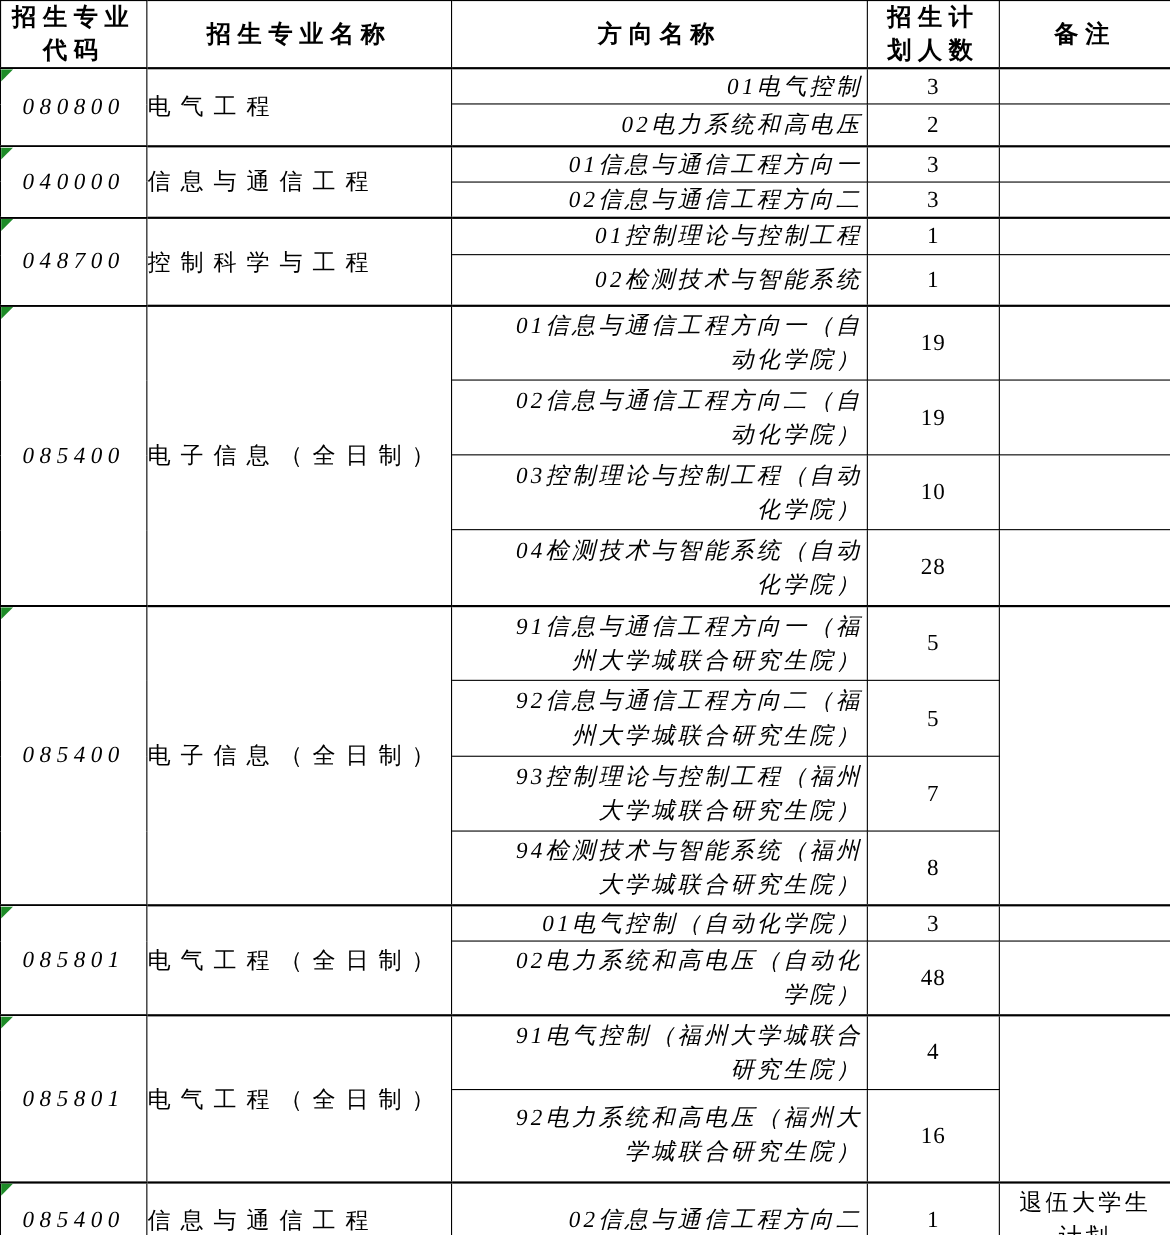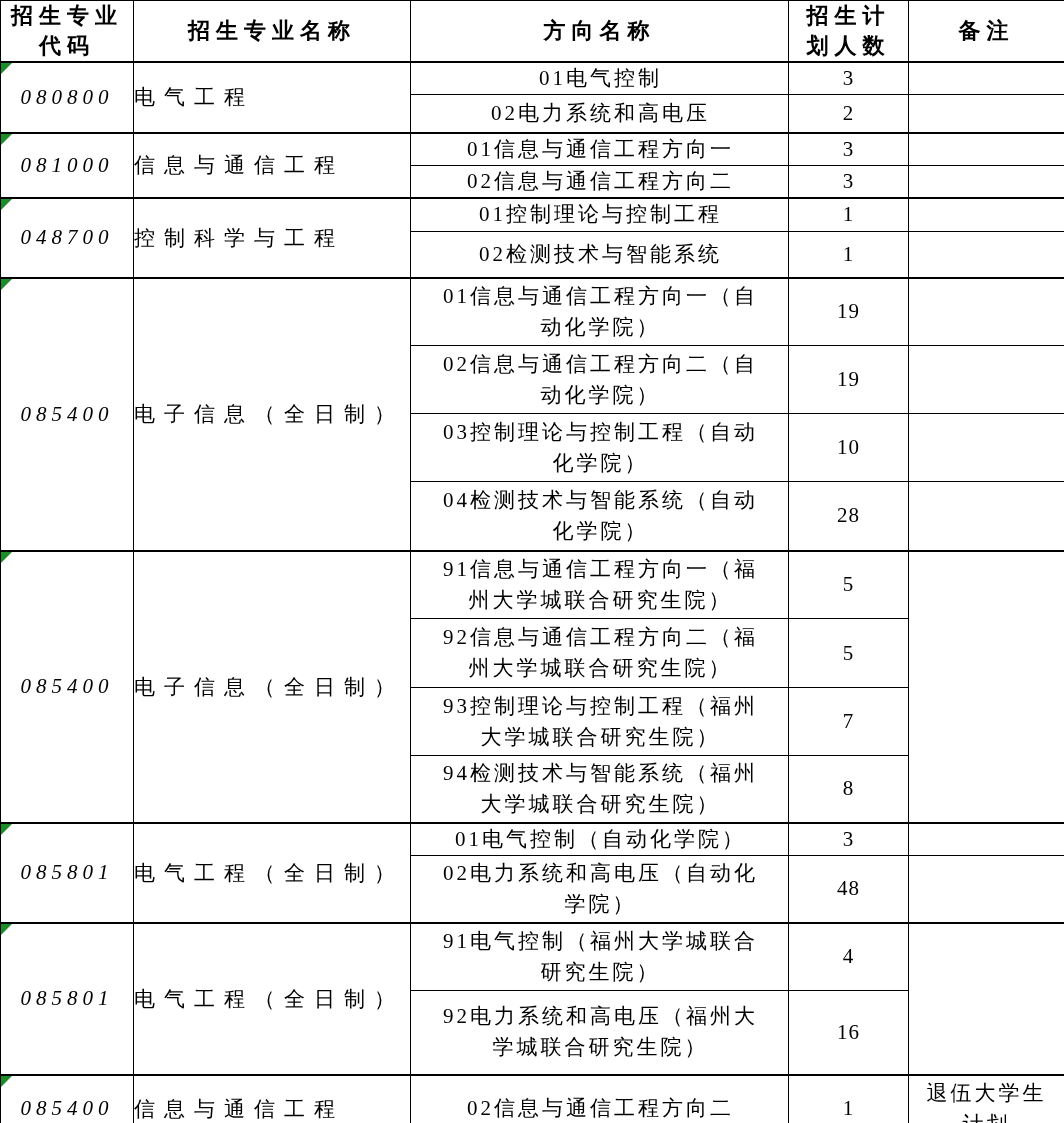--- a/index.html
+++ b/index.html
@@ -41,25 +41,26 @@
     position: relative;
     font-style: italic;
   }
   td.c-major {
     text-align: left;
     letter-spacing: 9px;
     white-space: pre-line;
     line-height: 30px;
   }
   td.c-dir {
-    text-align: center;
+    text-align: right;
     padding: 0 4px 0 6px;
     white-space: pre-line;
     letter-spacing: 3px;
     line-height: 31px;
+    font-style: italic;
   }
   td.c-count {
     text-align: center;
     letter-spacing: 1px;
   }
   td.c-note {
     text-align: center;
     letter-spacing: 3px;
     white-space: pre-line;
     line-height: 31px;
@@ -103,21 +104,21 @@
         <td class="c-dir">01电气控制</td>
         <td class="c-count">3</td>
         <td class="c-note"></td>
       </tr>
       <tr style="height: 38px;">
         <td class="c-dir">02电力系统和高电压</td>
         <td class="c-count">2</td>
         <td class="c-note"></td>
       </tr>
       <tr class="block-start" style="height: 31px;">
-        <td class="c-code" rowspan="2"><span class="tri"></span><span>081000</span></td>
+        <td class="c-code" rowspan="2"><span class="tri"></span><span>040000</span></td>
         <td class="c-major" rowspan="2">信息与通信工程</td>
         <td class="c-dir">01信息与通信工程方向一</td>
         <td class="c-count">3</td>
         <td class="c-note"></td>
       </tr>
       <tr style="height: 31px;">
         <td class="c-dir">02信息与通信工程方向二</td>
         <td class="c-count">3</td>
         <td class="c-note"></td>
       </tr>

